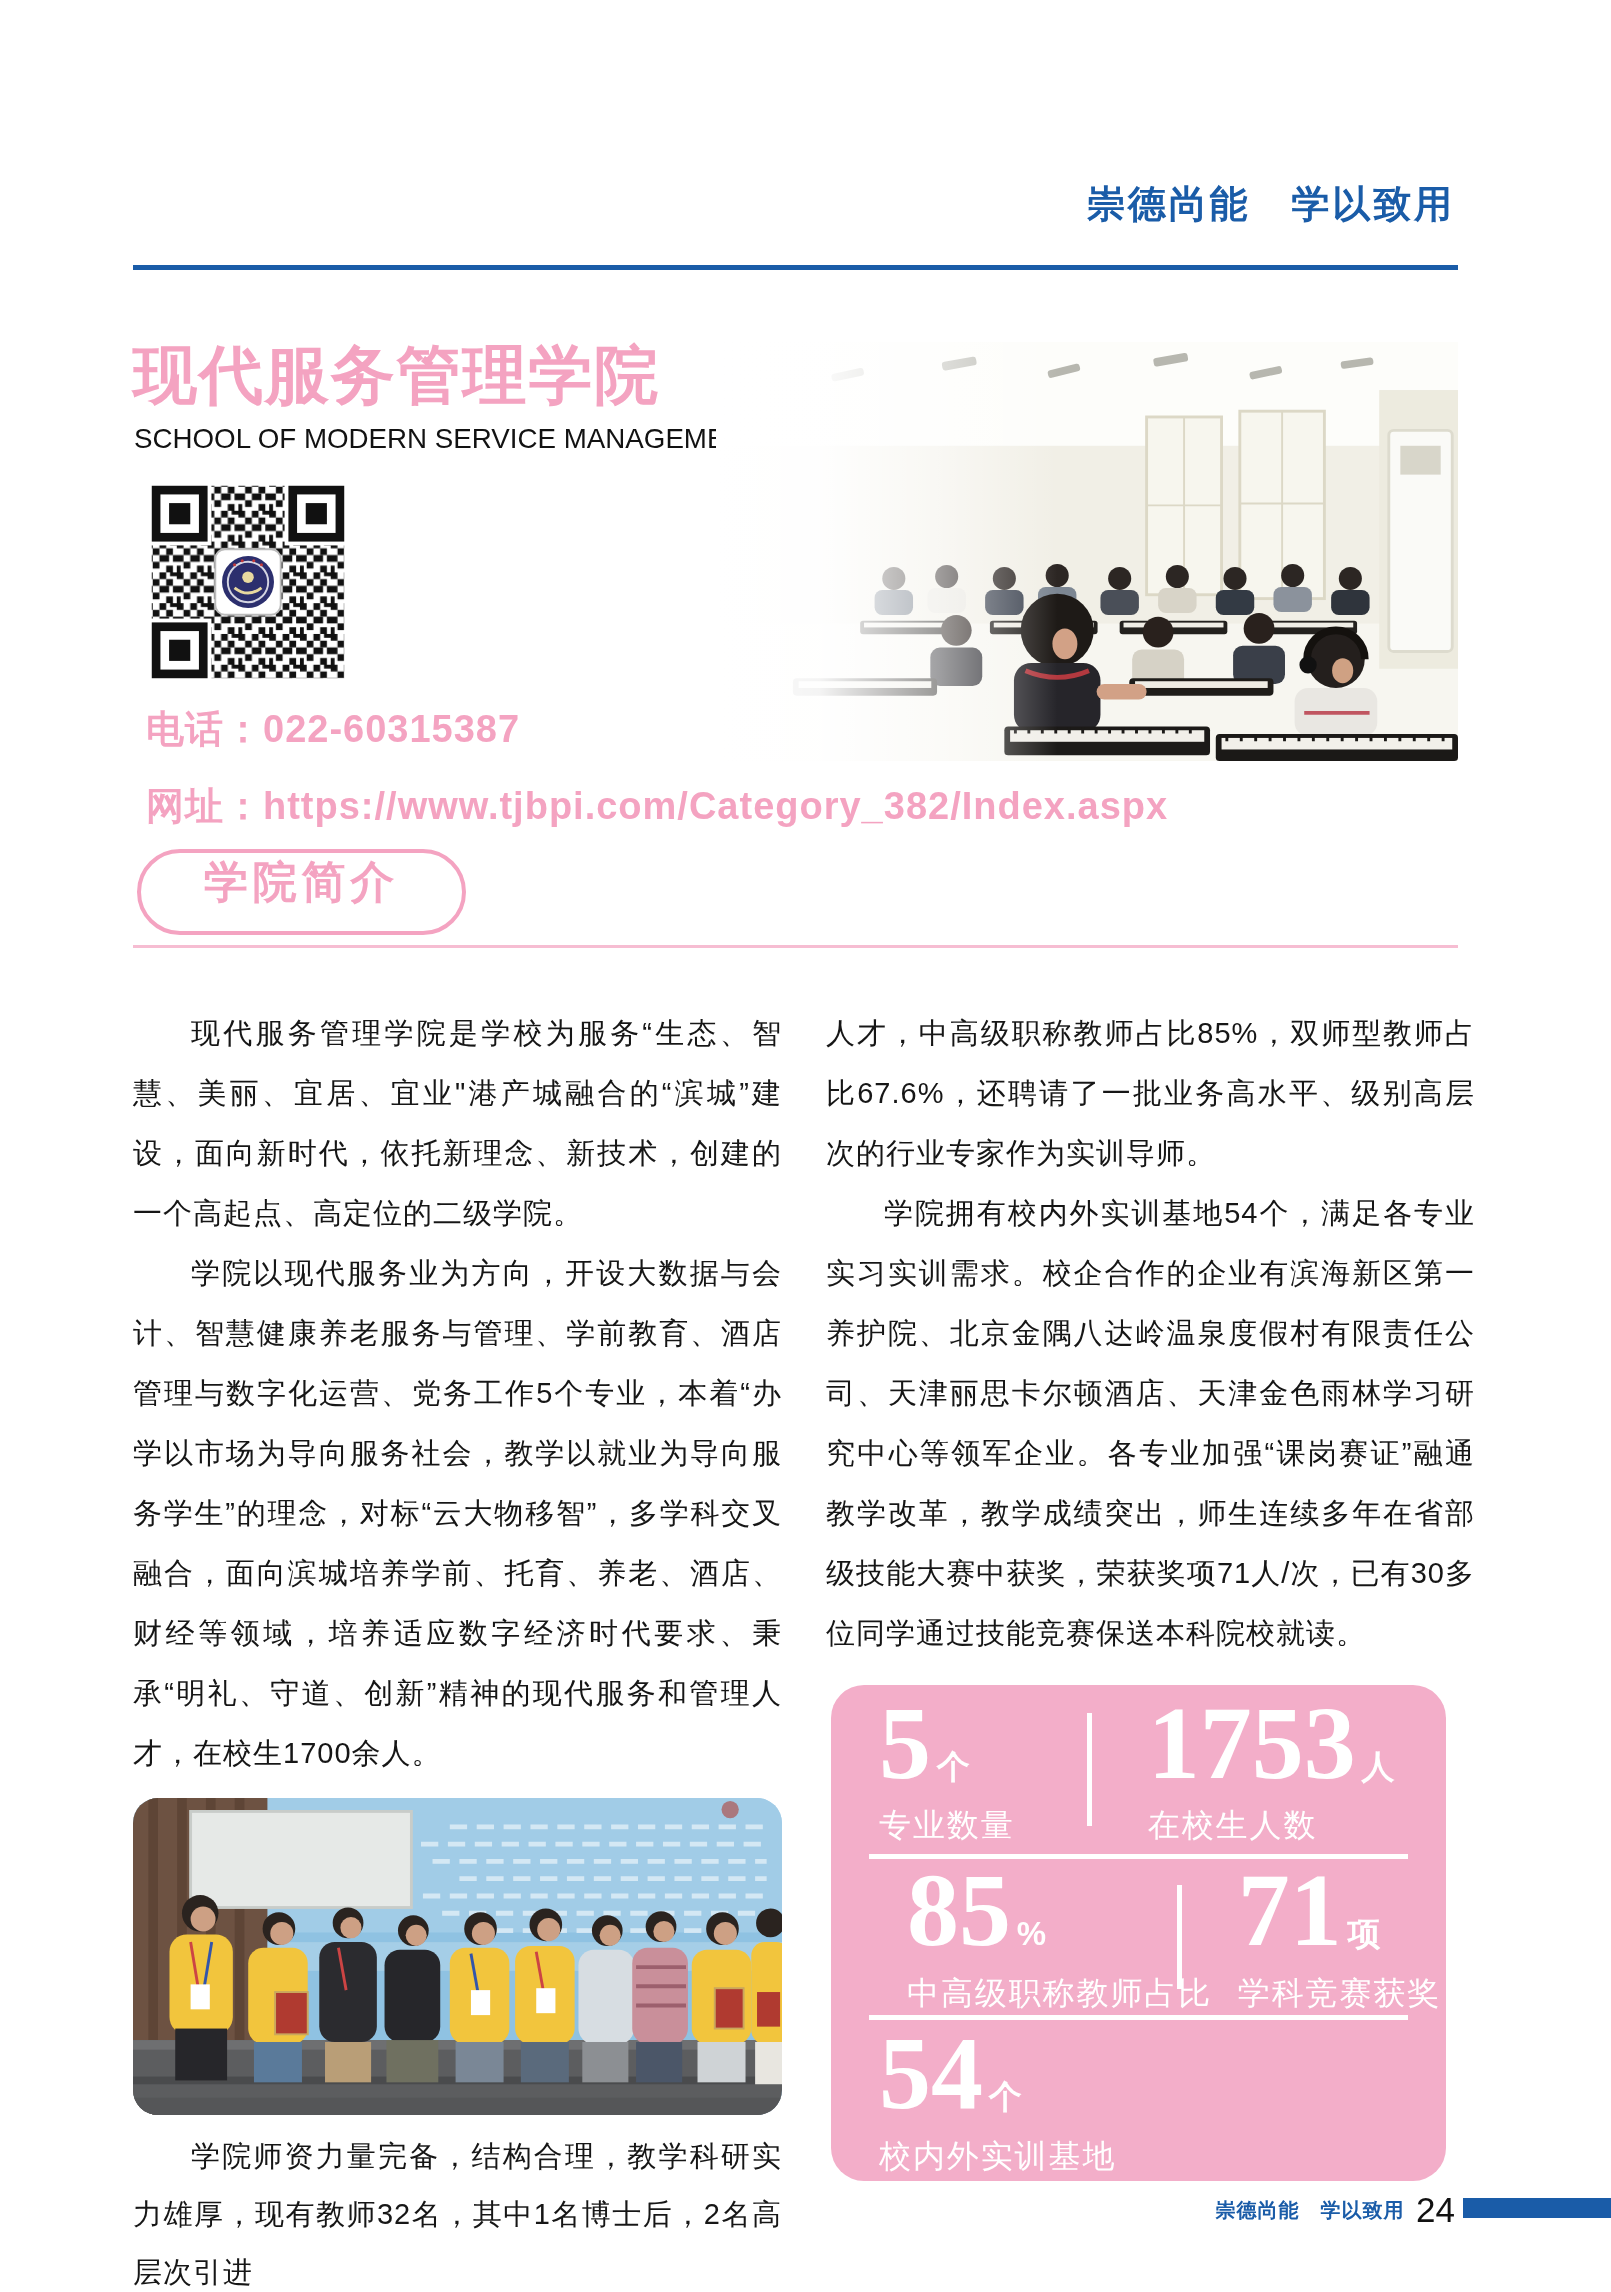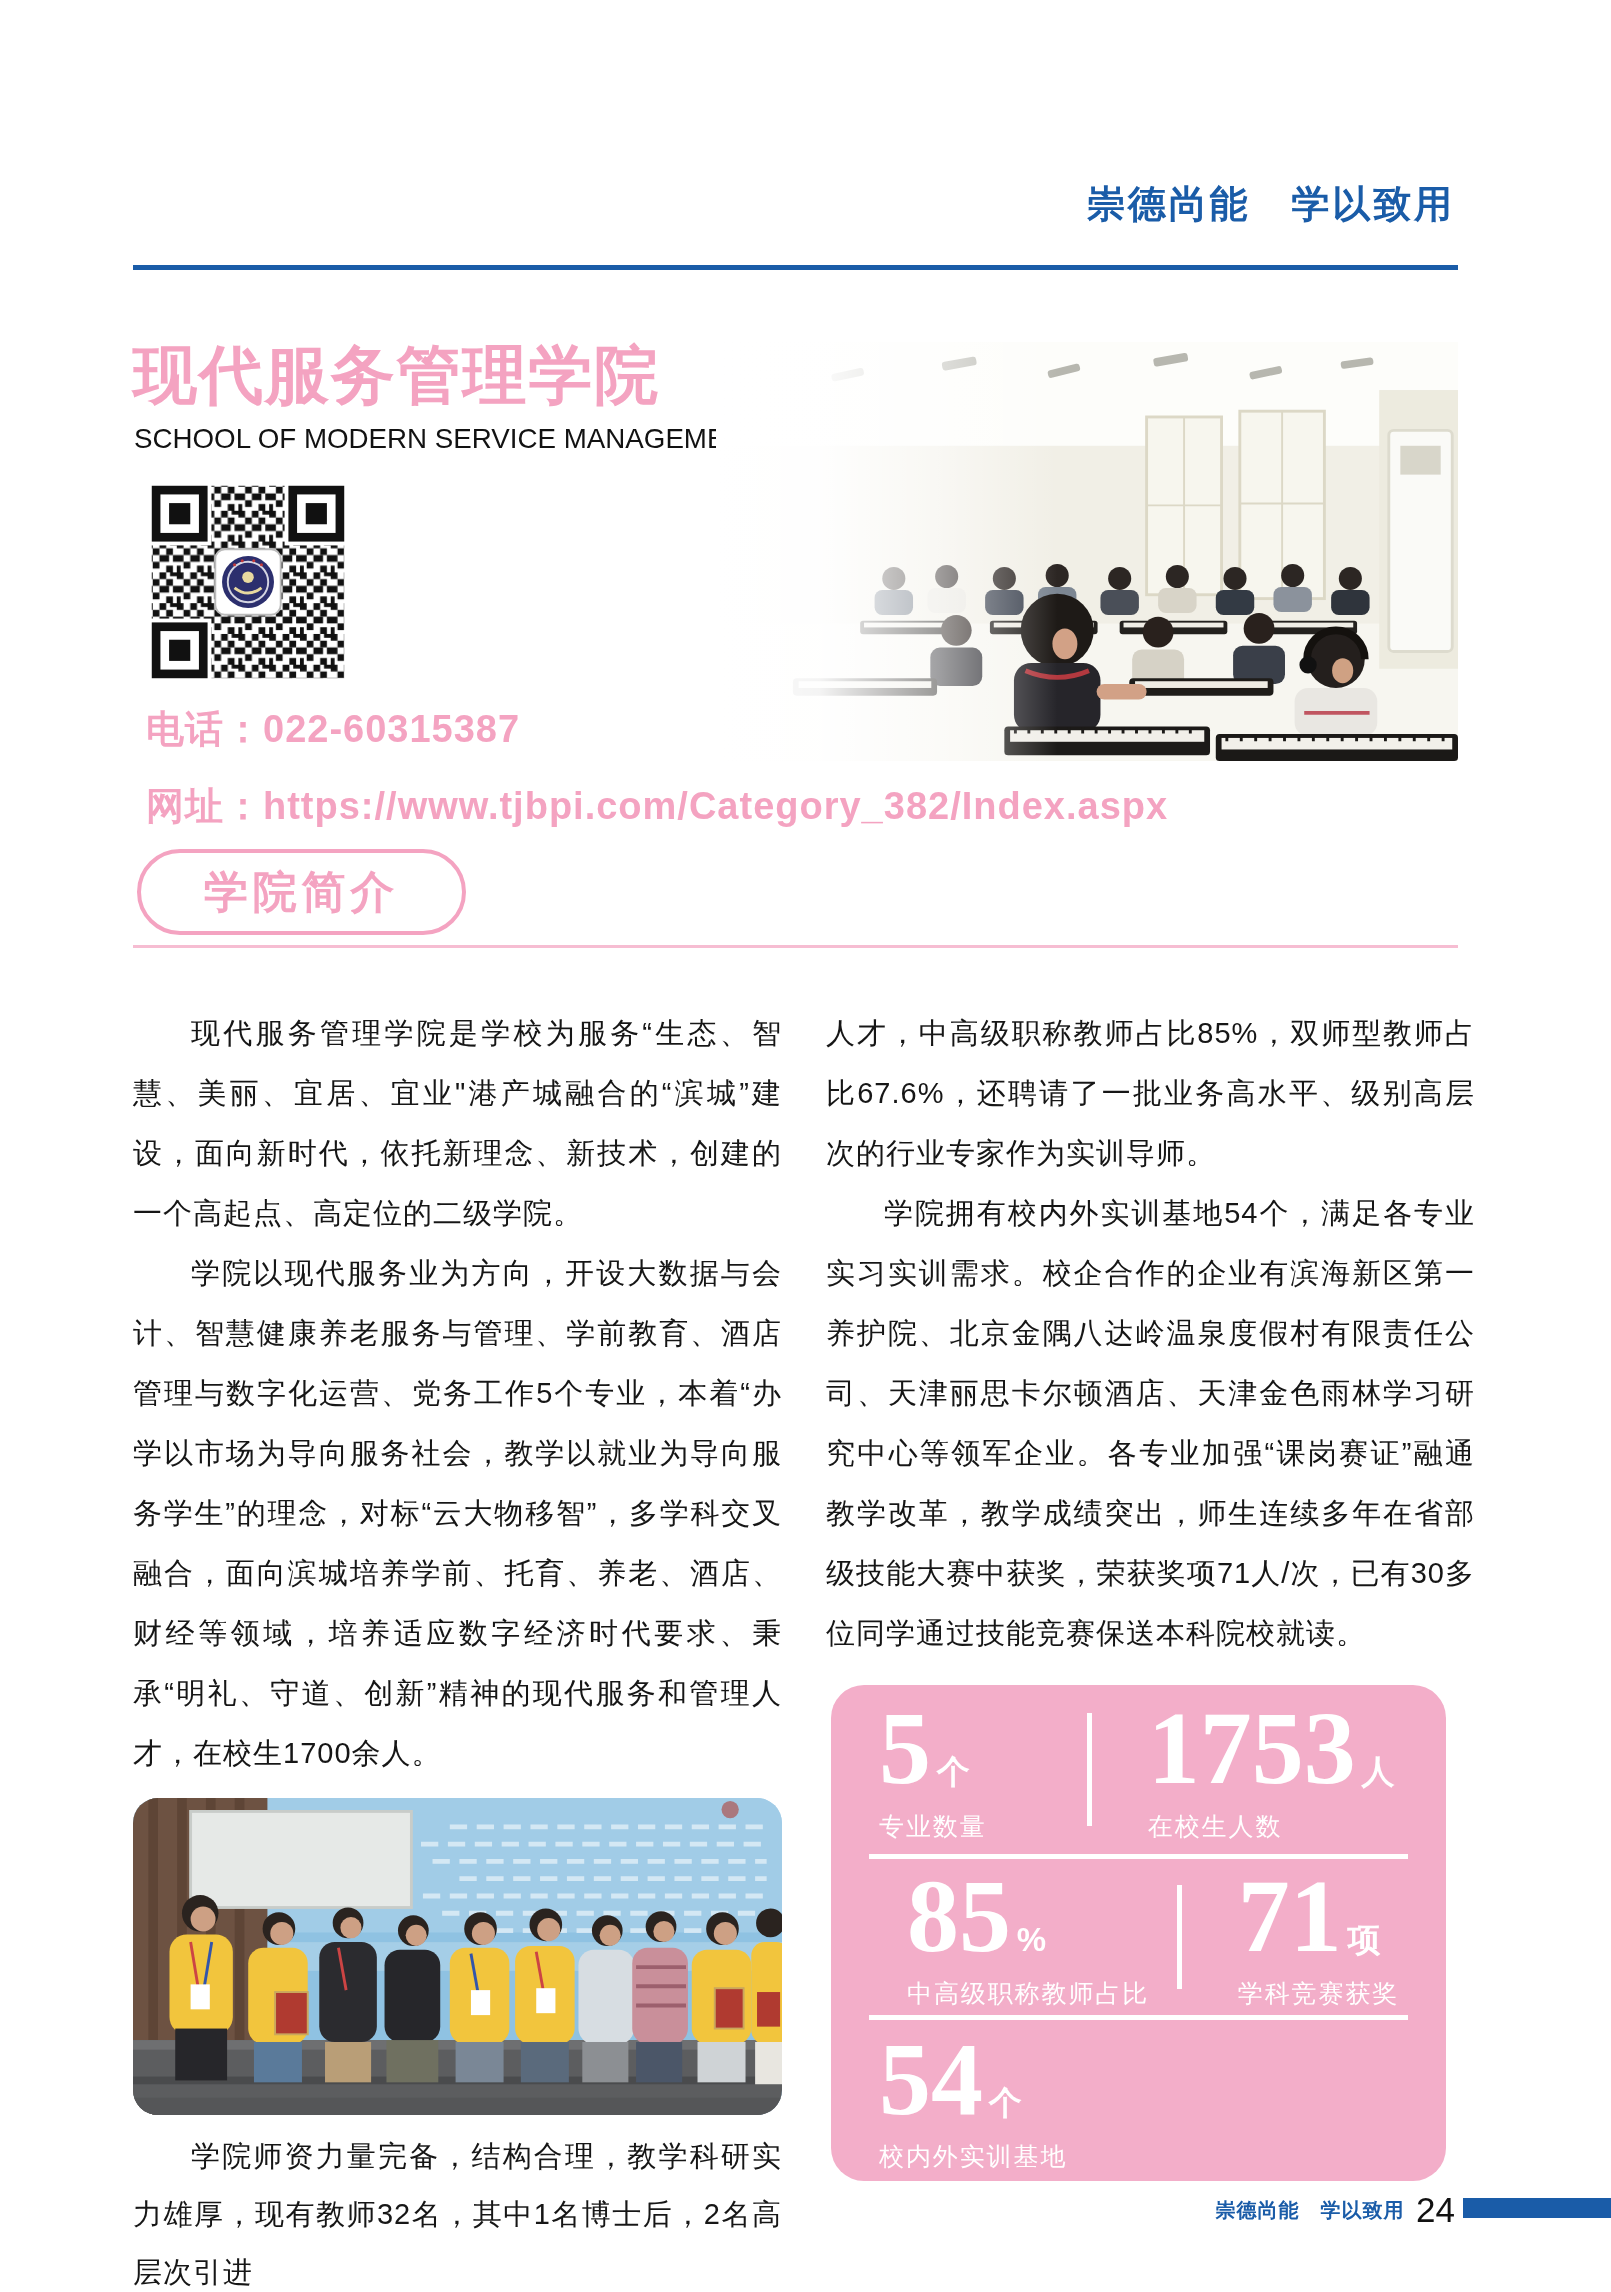--- a/index.html
+++ b/index.html
@@ -21,21 +21,21 @@
 
   .qr{position:absolute;left:146px;top:480px;width:204px;height:204px;}
   .qr svg{display:block;width:100%;height:100%;}
 
   .contact{position:absolute;left:146px;font-size:38px;font-weight:bold;color:#f4a3c1;
            letter-spacing:1px;white-space:nowrap;}
   .contact.phone{top:704px;}
   .contact.web{top:781px;}
 
   .badge{position:absolute;left:137px;top:849px;width:329px;height:86px;border:4.8px solid #f4a3c1;
-         border-radius:44px;display:flex;align-items:center;justify-content:center;box-sizing:border-box;}
+         border-radius:44px;display:flex;justify-content:center;box-sizing:border-box;}
   .badge span{font-size:44px;font-weight:bold;color:#f4a3c1;letter-spacing:4.8px;}
   .rule-pink{position:absolute;left:133px;top:945px;width:1325px;height:2.9px;background:#f6bdd2;}
 
   
   .col{position:absolute;top:1003px;width:649px;color:#161616;}
   .col-left{left:133px;}
   .col-right{left:826px;}
   .col p{margin:0;font-size:29px;line-height:60px;text-align:justify;text-indent:2em;
          letter-spacing:1px;}
   .col p.noindent{text-indent:0;}
@@ -55,21 +55,21 @@
   .vdiv{width:4.8px;background:#ffffff;flex:none;}
   .r1 .vdiv{height:113px;}
   .r2 .vdiv{height:104px;}
   .scell{display:flex;flex-direction:column;justify-content:center;box-sizing:border-box;}
   .r1 .c1{width:256px;padding-left:48px;}
   .r2 .c1{width:346px;padding-left:76px;}
   .c2{flex:1;padding-left:56px;}
   .num-line{display:flex;align-items:baseline;}
   .num{font-family:"Liberation Serif","DejaVu Serif",serif;font-weight:bold;font-size:104px;line-height:1;}
   .unit{font-size:33px;font-weight:bold;margin-left:5.8px;letter-spacing:1px;}
-  .slabel{font-size:25px;margin-top:9.6px;letter-spacing:1.9px;white-space:nowrap;}
+  .slabel{font-size:32px;margin-top:9.6px;letter-spacing:1.9px;white-space:nowrap;}
 
   
   .footer{position:absolute;top:2190px;right:156px;display:flex;align-items:center;gap:11.5px;}
   .f-slogan{color:#1a5ca8;font-weight:bold;font-size:20px;letter-spacing:1px;white-space:nowrap;}
   .f-num{color:#111;font-size:35px;font-weight:400;}
   .f-bar{position:absolute;left:1463px;top:2198px;width:148px;height:20px;background:#1a5ca8;}
 </style>
 </head>
 <body>
 

